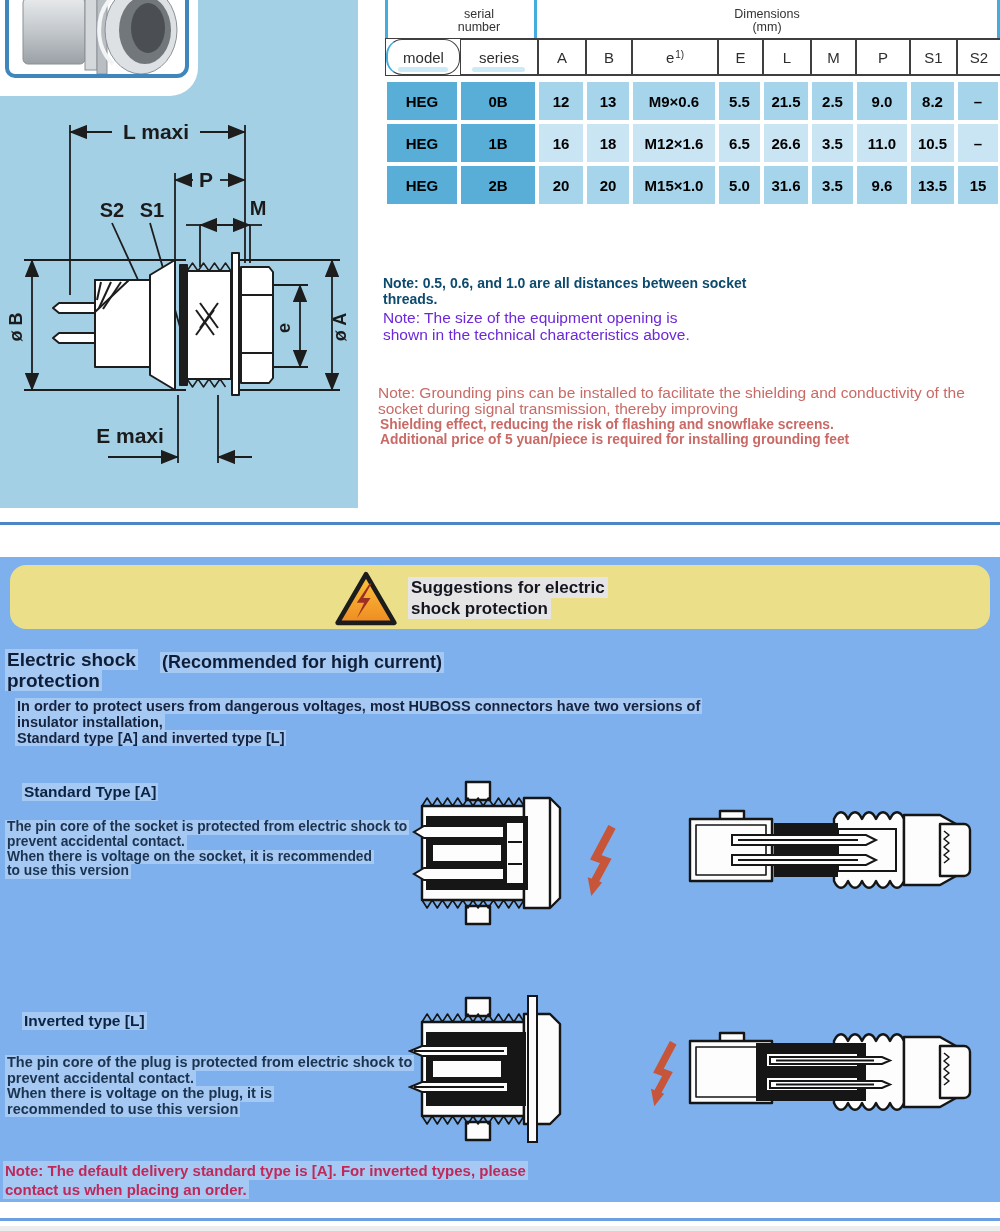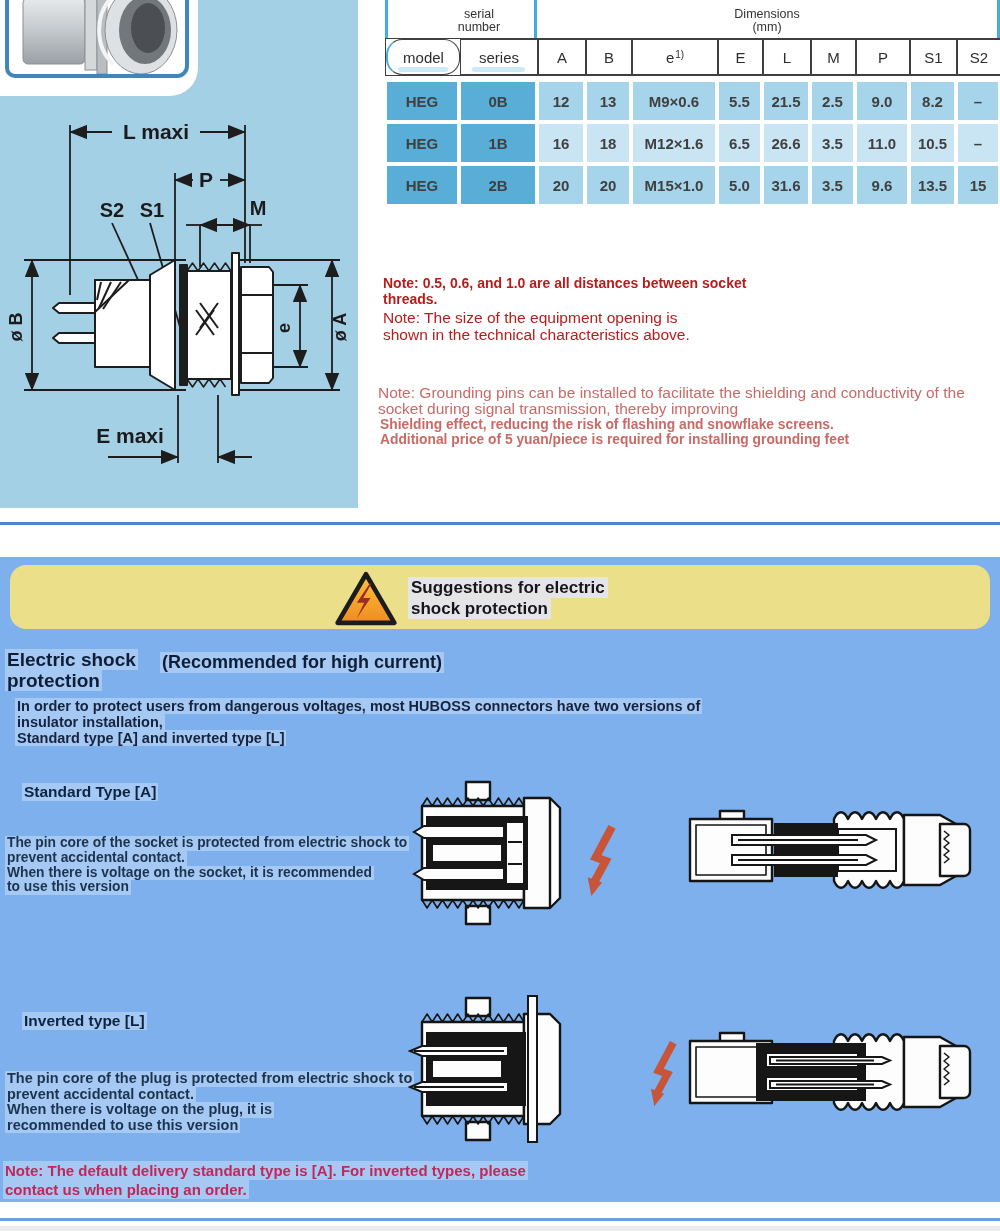--- a/index.html
+++ b/index.html
@@ -25,47 +25,47 @@
   .th1-dims span{display:block;width:92px;}
   .grid11{display:grid;grid-template-columns:74px 78px 48px 46px 86px 45px 48px 45px 54px 47px 44px;}
   .th2{border:1px solid #3f3f3f;box-sizing:border-box;}
   .th2 .hc{position:relative;border:1px solid #3f3f3f;height:34px;display:flex;align-items:center;
            justify-content:center;font-size:15px;color:#2e2e2e;background:#fff;}
   .th2 .hc:first-child{border-left:2px solid #43aede;border-radius:16px;}
   .th2 .hc sup{font-size:10px;margin-left:1px;transform:translateY(-3px);}
   .smudge{position:absolute;bottom:2px;left:14%;width:70%;height:5px;background:#cdeaf7;border-radius:3px;}
   .tdata{margin-top:4px;}
   .dc{height:42px;display:flex;align-items:center;justify-content:center;border:2px solid #fff;
-      box-sizing:border-box;font-size:15px;font-weight:bold;color:#404040;}
+      box-sizing:border-box;font-size:15px;font-weight:bold;color:#000000;}
   .dc.m{background:#58aed7;}
   .dc.l{background:#a6d4eb;}
   .dc.ll{background:#c9e4f3;}
 
   
-  .note-black-1{left:383px;top:276px;width:380px;font-size:14px;font-weight:bold;line-height:15.5px;color:#b91c1c;}
-  .note-black-2{left:383px;top:310px;width:330px;font-size:15.5px;line-height:16.5px;color:#b91c1c;}
+  .note-black-1{left:383px;top:276px;width:380px;font-size:14px;font-weight:bold;line-height:15.5px;color:#0c4a6e;}
+  .note-black-2{left:383px;top:310px;width:330px;font-size:15.5px;line-height:16.5px;color:#6d28d9;}
   .note-black-2b{left:421px;top:342px;width:245px;font-size:14px;line-height:15px;color:#181818;}
   .note-red-1{left:378px;top:385px;width:614px;font-size:15.5px;line-height:16px;color:#c96a66;}
   .note-red-2{left:380px;top:418px;width:520px;font-size:13.8px;font-weight:bold;line-height:14.5px;color:#c96a66;}
 
   .divider1{left:0;top:522px;width:1000px;height:3px;background:#4c86c7;}
   .divider2{left:0;top:1218px;width:1000px;height:3px;background:#6d9de2;}
   .graybar{left:0;top:1226px;width:1000px;height:5px;background:#ededed;}
 
   
   .section{position:absolute;left:0;top:557px;width:1000px;height:645px;background:#7db0ec;}
   .banner{position:absolute;left:10px;top:8px;width:980px;height:64px;background:#ebdf8a;border-radius:16px;}
   .banner-title{position:absolute;left:408px;top:20px;font-size:17px;font-weight:bold;color:#15151f;line-height:21px;}
   .banner-title span{display:table;background:#e5e5e5;padding:0 3px;}
   .hl{background:rgba(198,222,250,0.55);display:inline-block;padding:0 2px;}
   .heading{position:absolute;left:5px;top:92px;font-size:19px;font-weight:bold;color:#0f1e38;line-height:21px;}
   .subheading{position:absolute;left:160px;top:95px;font-size:18px;font-weight:bold;color:#0f1e38;}
   .intro{position:absolute;left:9px;top:141px;font-size:14.5px;font-weight:bold;color:#16233f;line-height:16px;margin-left:6px;}
   .blk-title{position:absolute;font-size:15.5px;font-weight:bold;color:#0c2342;}
-  .blk-body{position:absolute;font-size:13.8px;font-weight:bold;color:#1c3350;line-height:14.8px;margin-top:16px;}
+  .blk-body{position:absolute;font-size:13.8px;font-weight:bold;color:#1c3350;line-height:14.8px;}
   .section-note{position:absolute;left:3px;top:604px;font-size:15px;font-weight:bold;color:#c0285a;line-height:19px;}
 
   svg text{font-family:"Liberation Sans",sans-serif;fill:#1b1b1b;font-weight:bold;}
 </style>
 </head>
 <body>
 
 <div id="canvas">
 
   <div class="left-panel">

